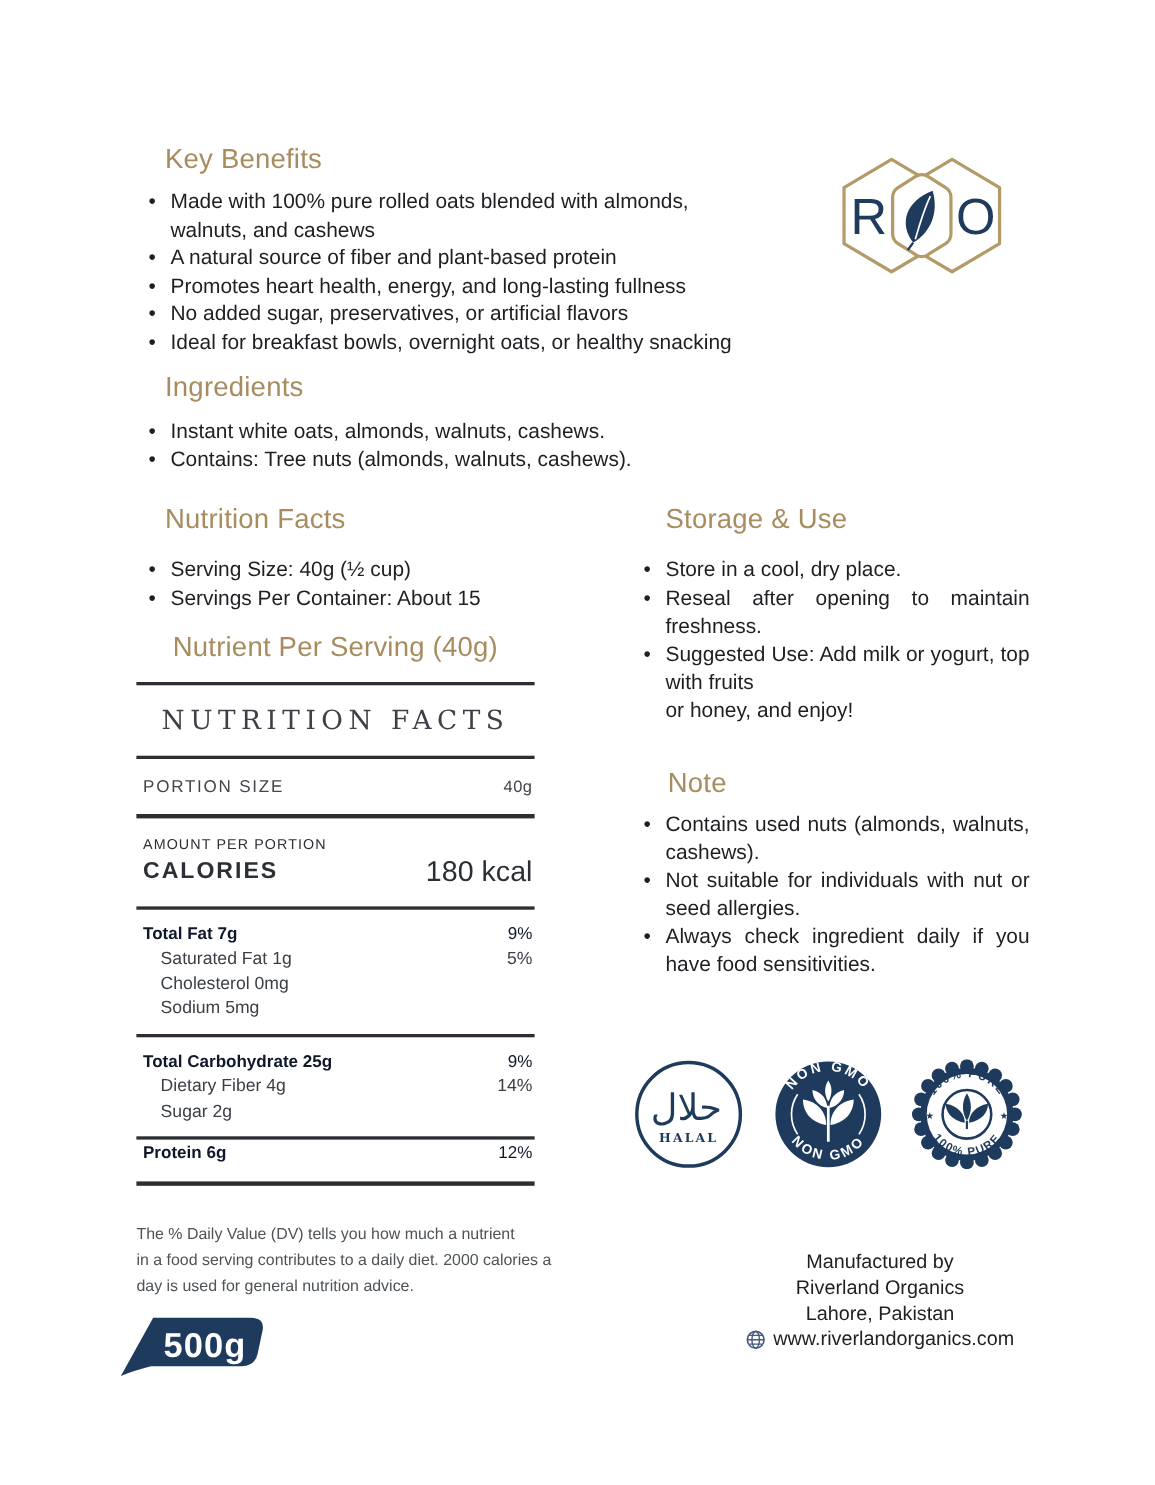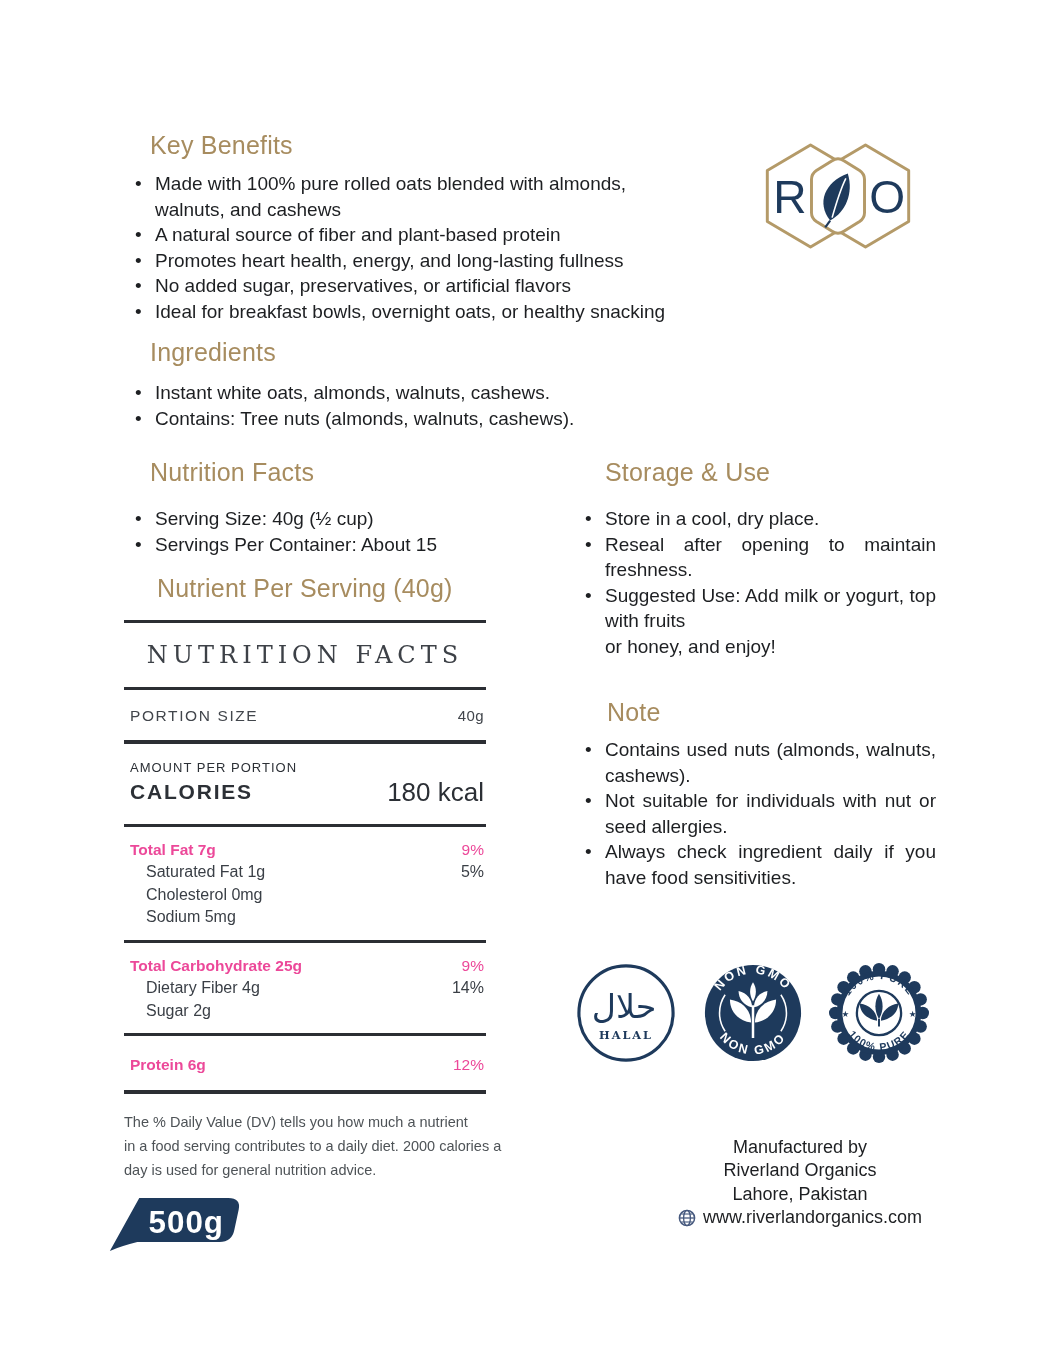--- a/index.html
+++ b/index.html
@@ -31,21 +31,21 @@
   .portion { display:flex; justify-content:space-between; align-items:baseline;
     padding:17px 2px 15px 6px; font-size:15.5px; letter-spacing:1.6px; color:#42464c; }
   .portion .pval { letter-spacing:.4px; font-size:15px; }
   .calblock { position:relative; padding:16px 2px 20px 6px; }
   .amount { font-size:13px; font-weight:normal; letter-spacing:1px; color:#2c3036; }
   .cal { font-size:21px; font-weight:bold; letter-spacing:1.8px; margin-top:5px; color:#2c3036; }
   .kcal { position:absolute; right:2px; bottom:16px; font-size:26px; font-weight:normal; color:#2b2f35; }
   .ngroup { padding:12px 2px 11px 6px; }
   .nrow { display:flex; justify-content:space-between; font-size:16px;
     line-height:22.5px; color:#3a3f46; padding-left:16px; }
-  .nrow.main { font-weight:bold; font-size:15.5px; padding-left:0; color:#ec4899;gap:44px; }
+  .nrow.main { font-weight:bold; font-size:15.5px; padding-left:0; color:#0f172a;gap:44px; }
   .nrow .dv { font-weight:400; }
   .nrow.main .dv { font-size:15.5px; }
   .footnote { position:absolute; left:124px; top:1110px; width:382px;
     font-size:14.5px; line-height:24px; color:#4e5357; white-space:pre-line; }
 
   .badges-row { position:absolute; left:575px; top:962px; width:360px;
     display:flex; align-items:center; gap:26px; }
   .footer { position:absolute; left:630px; top:1136px; width:340px;
     text-align:center; font-size:18px; line-height:23.3px; color:#1d1f22; }
   .site-row { display:flex; align-items:center; justify-content:center; gap:7px; }
@@ -135,21 +135,21 @@
       <div class="nrow">
         <span>Dietary Fiber 4g</span>
         <span class="dv">14%</span>
       </div>
       <div class="nrow">
         <span>Sugar 2g</span>
         <span class="dv"></span>
       </div>
     </div>
     <div class="rule"></div>
-    <div class="ngroup" style="padding-top:18px; padding-bottom:13px;">
+    <div class="ngroup" style="padding-top:2px; padding-bottom:13px;">
       <div class="nrow main">
         <span>Protein 6g</span>
         <span class="dv">12%</span>
       </div>
     </div>
     <div class="rule r-xheavy"></div>
   </div>
 
   <div class="footnote">The % Daily Value (DV) tells you how much a nutrient
 in a food serving contributes to a daily diet. 2000 calories a

